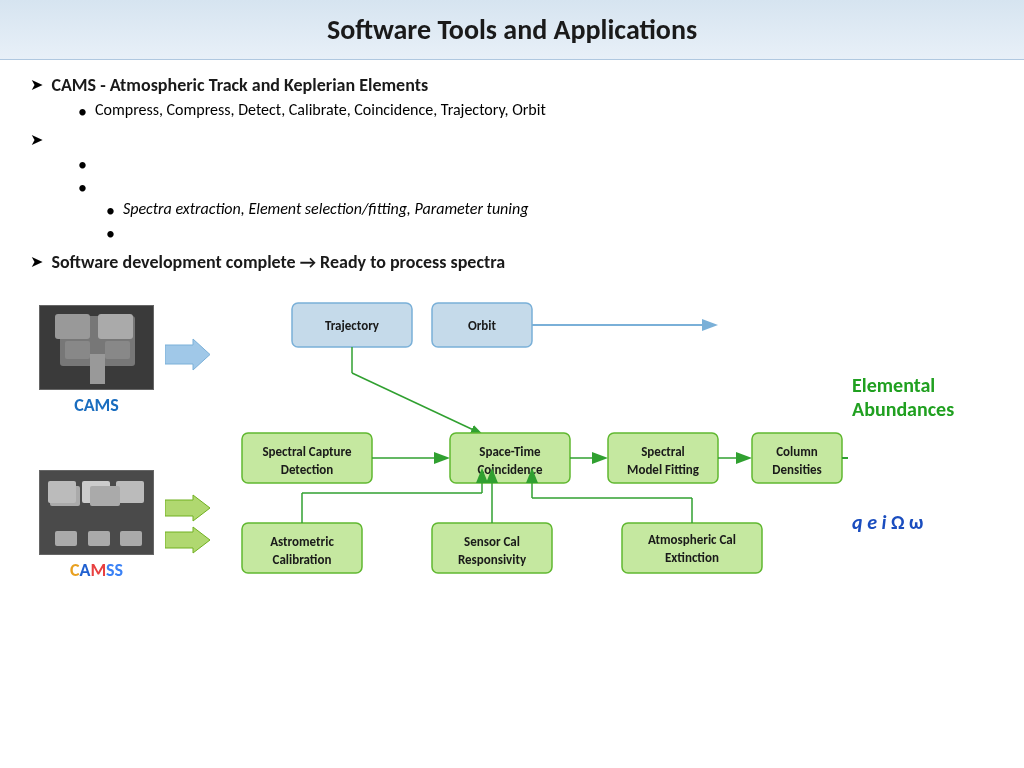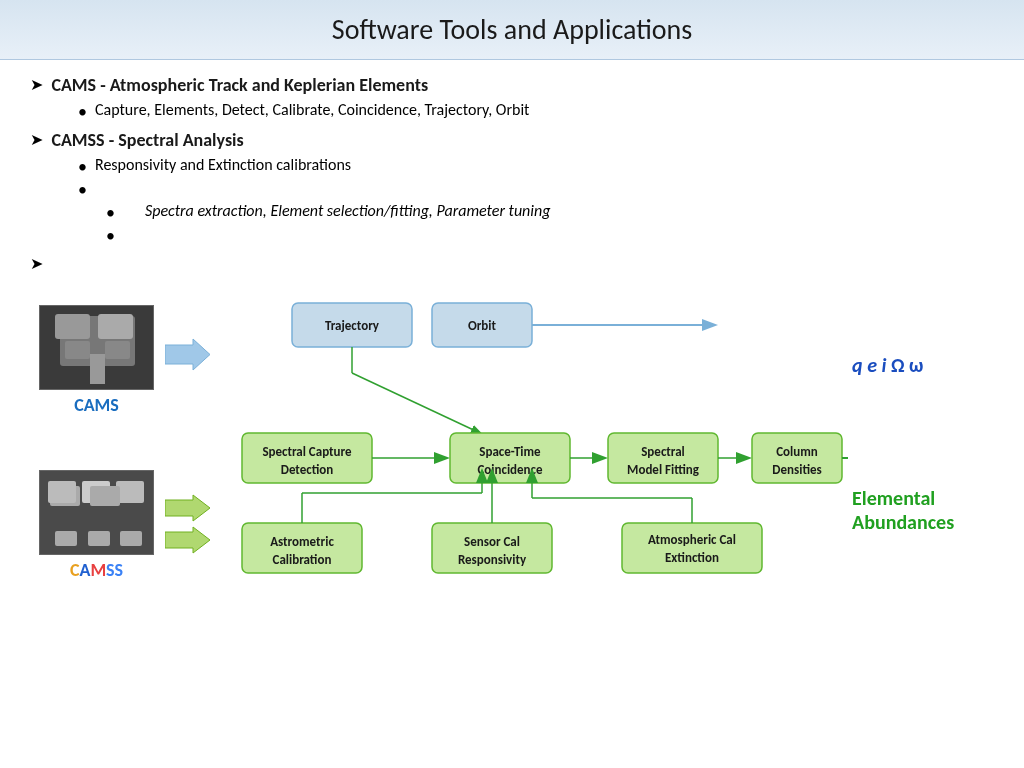--- a/index.html
+++ b/index.html
@@ -14,21 +14,21 @@
 
     .header {
       background: linear-gradient(to bottom, #d6e4f0, #e8f0f8);
       text-align: center;
       padding: 12px 20px;
       border-bottom: 1px solid #b0c8e0;
     }
 
     .header-title {
       font-size: 28px;
-      font-weight: normal;
+      font-weight: bold;
       color: #1a1a1a;
     }
 
     .content {
       padding: 14px 30px 10px 30px;
     }
 
     .bullet-section {
       margin-bottom: 8px;
     }
@@ -71,21 +71,20 @@
       font-size: 18px;
       line-height: 1;
     }
 
     .sub-sub-bullets {
       margin-left: 28px;
     }
 
     .italic-text {
       font-style: italic;
-      margin-left: 22px;
     }
 
     .ready-line {
       margin-top: 8px;
     }
 
     .diagram-area {
       display: flex;
       margin-top: 10px;
       position: relative;
@@ -218,55 +217,51 @@
     <div class="main-bullet">
       <span class="arrow-symbol">➤</span>
       <span class="main-bullet-text">
         <span>CAMS</span>
         <span>  -  Atmospheric Track and Keplerian Elements</span>
       </span>
     </div>
     <div class="sub-bullets">
       <div class="sub-bullet">
         <span class="dot">•</span>
-        <span>Capture,  Elements,  Detect,  Calibrate,  Coincidence,  Trajectory,  Orbit</span>
+        <span>Compress,  Compress,  Detect,  Calibrate,  Coincidence,  Trajectory,  Orbit</span>
       </div>
     </div>
   </div>
 
   <div class="bullet-section">
     <div class="main-bullet">
       <span class="arrow-symbol">➤</span>
-      <span class="main-bullet-text">
-        <span>CAMSS</span>
-        <span>  -  Spectral Analysis</span>
-      </span>
     </div>
     <div class="sub-bullets">
       <div class="sub-bullet">
         <span class="dot">•</span>
-        <span>Responsivity and Extinction calibrations</span>
       </div>
       <div class="sub-bullet">
         <span class="dot">•</span>
       </div>
       <div class="sub-sub-bullets">
         <div class="sub-bullet">
           <span class="dot">•</span>
           <span class="italic-text">Spectra extraction, Element selection/fitting, Parameter tuning</span>
         </div>
         <div class="sub-bullet">
           <span class="dot">•</span>
         </div>
       </div>
     </div>
   </div>
 
   <div class="main-bullet ready-line">
     <span class="arrow-symbol">➤</span>
+    <span class="main-bullet-text">Software development complete  →  Ready to process spectra</span>
   </div>
 
   <div class="diagram-area">
 
     <div class="left-images">
 
       <div class="img-block" style="margin-bottom:10px;">
         <div class="img-placeholder cams-img">
 
           <div style="position:absolute;top:8px;left:15px;width:35px;height:25px;background:#999;border-radius:3px;"></div>
@@ -382,24 +377,24 @@
         <defs>
           <marker id="greenArrow" markerWidth="8" markerHeight="8" refX="6" refY="3" orient="auto">
             <path d="M0,0 L0,6 L8,3 z" fill="#30a030"></path>
           </marker>
         </defs>
 
       </svg>
     </div>
 
     <div class="right-labels">
+      <div style="margin-top:30px;">
+        <div class="elemental-label">Elemental<br>Abundances</div>
+      </div>
       <div style="margin-top:10px;">
         <span class="orbital-params">
           <span style="font-style:italic;font-weight:bold;color:#1a4dbf;">q e i </span><span style="font-style:normal;font-weight:bold;color:#1a4dbf;">Ω ω</span>
         </span>
       </div>
-      <div style="margin-top:30px;">
-        <div class="elemental-label">Elemental<br>Abundances</div>
-      </div>
     </div>
 
   </div>
 </div>
 
 </body></html>

